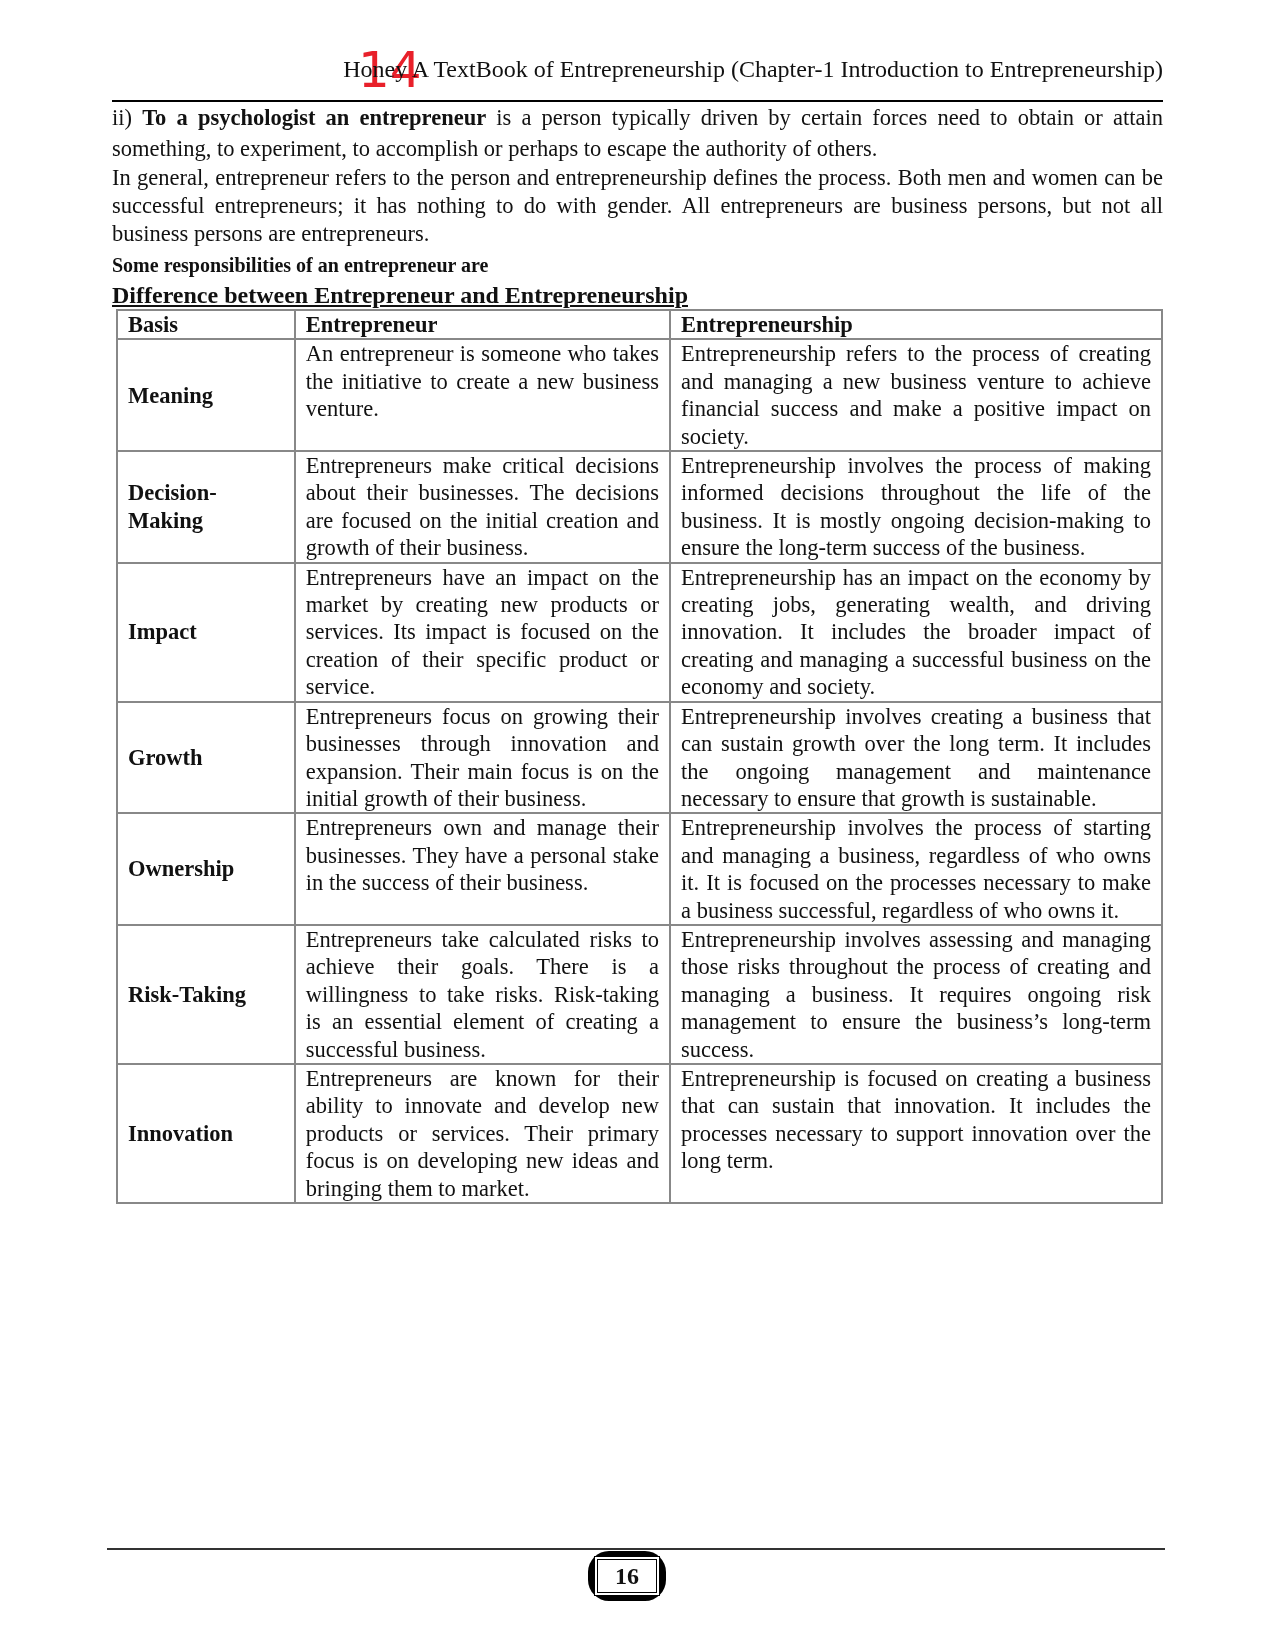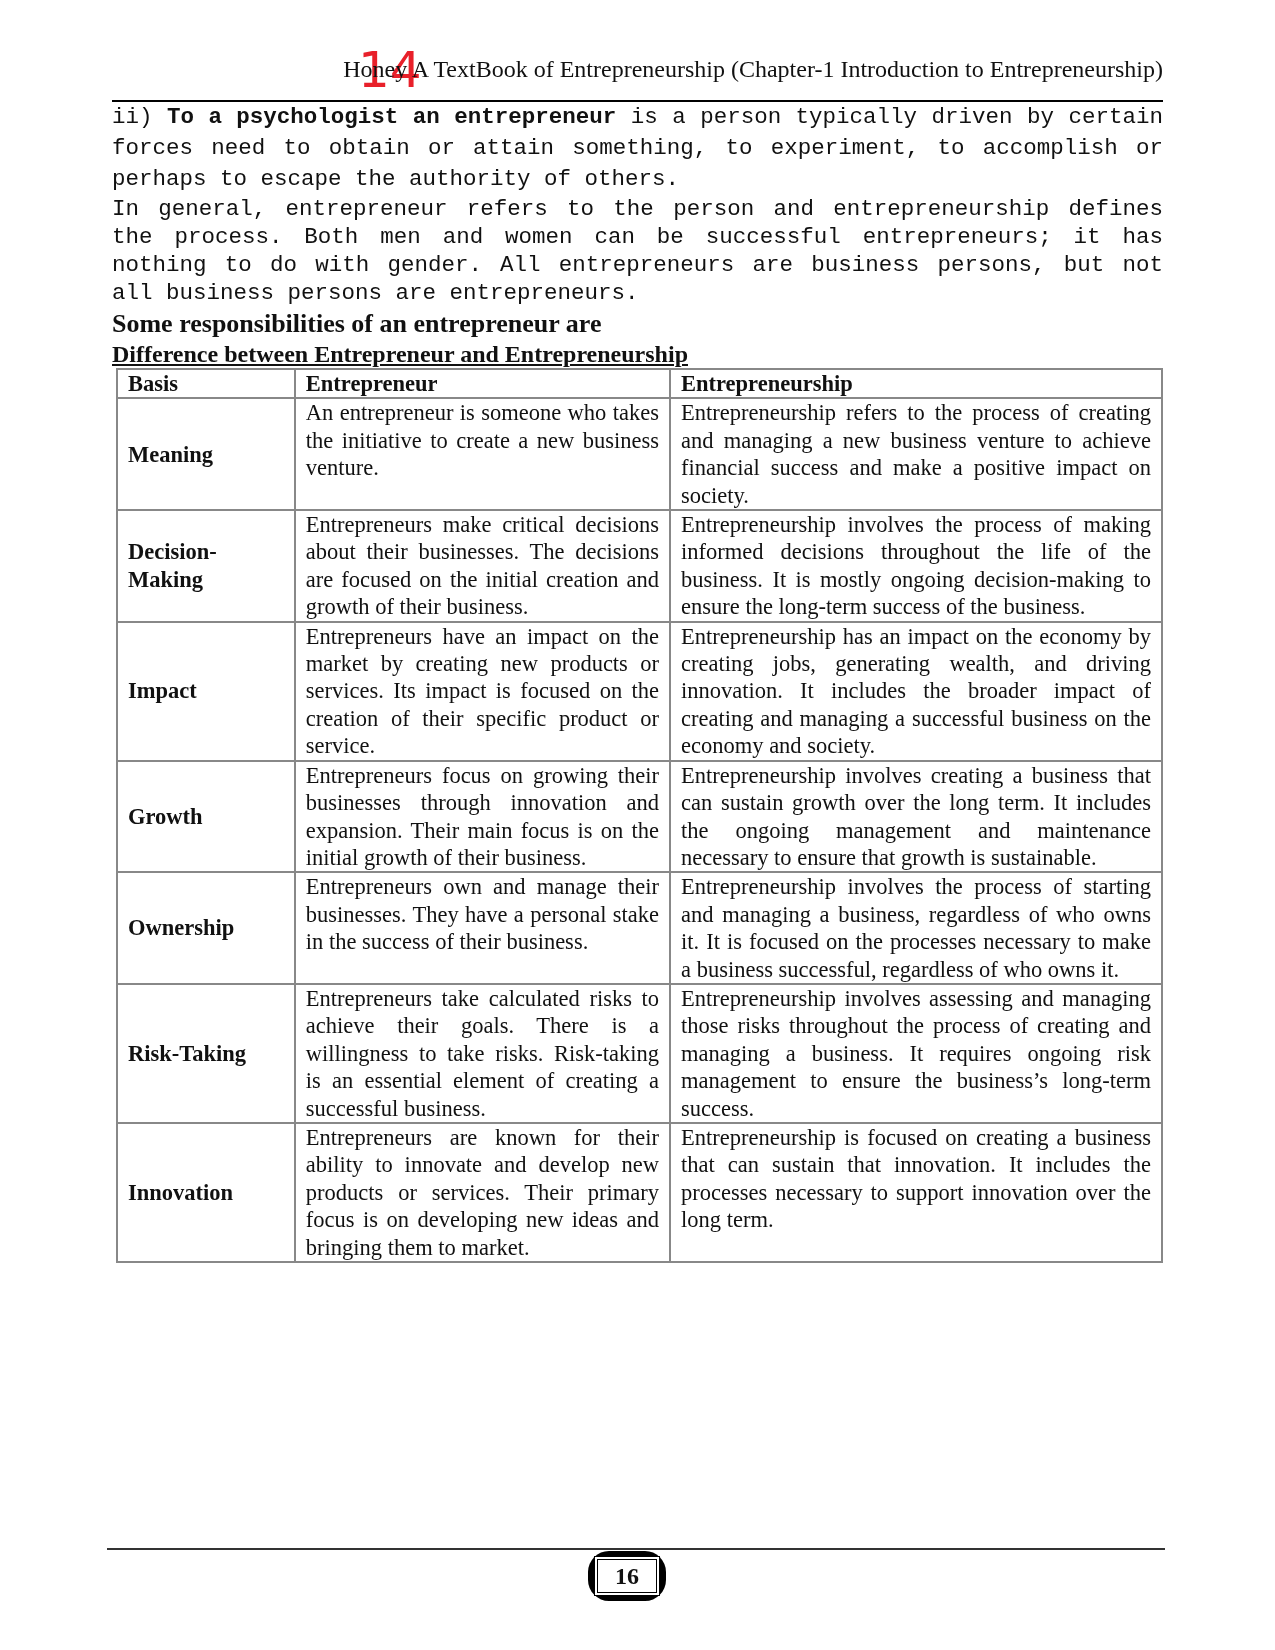--- a/index.html
+++ b/index.html
@@ -3,24 +3,24 @@
 <meta charset="utf-8">
 <style>
   html, body { margin:0; padding:0; background:#ffffff; }
   body { width:1275px; height:1650px; position:relative; overflow:hidden;
          font-family:"Liberation Serif","DejaVu Serif",serif; color:#111; }
   .page { position:absolute; left:112px; top:40px; width:1051px; }
   .header { position:relative; height:60px; border-bottom:2px solid #000000; }
   .chap-num { position:absolute; left:246px; top:2px; font-family:"DejaVu Sans","Liberation Sans",sans-serif;
               color:#e8202a; font-size:50px; line-height:56px; }
   .running-title { position:absolute; right:0; bottom:20px; font-size:24px; line-height:22px; }
-  .para { font-size:22.5px; line-height:31px; margin:0; text-align:justify;font-family:Liberation Mono, monospace; }
+  .para { font-size:22.5px; line-height:31px; margin:0; text-align:justify; }
   .para.tight { line-height:28px; }
   .para b { font-weight:bold; }
-  .sub-h { font-size:26px; font-weight:bold; line-height:30px; margin:2px 0 0 0; }
+  .sub-h { font-size:20px; font-weight:bold; line-height:30px; margin:2px 0 0 0; }
   .bullets { display:grid; grid-template-columns:525px 1fr; font-size:22.5px; line-height:30px; }
   .bullets span { white-space:nowrap; }
   .sec-h { font-size:24px; font-weight:bold; text-decoration:underline; line-height:28px; margin:1px 0 0 0; }
   table.cmp { border-collapse:collapse; width:1047px; margin-left:4px; font-size:22.5px; }
   table.cmp th, table.cmp td { border:2px solid #888; vertical-align:top; padding:0 10px; line-height:27.4px; }
   table.cmp th { text-align:left; font-weight:bold;margin-left:19px; }
   table.cmp td.basis { font-weight:bold; vertical-align:middle; width:152px; }
   table.cmp td.txt { text-align:justify; }
   col.c1 { width:178px; } col.c2 { width:376px; } col.c3 { width:493px; }
   .footer-rule { position:absolute; left:107px; top:1548px; width:1058px; border-top:2px solid #333; }

